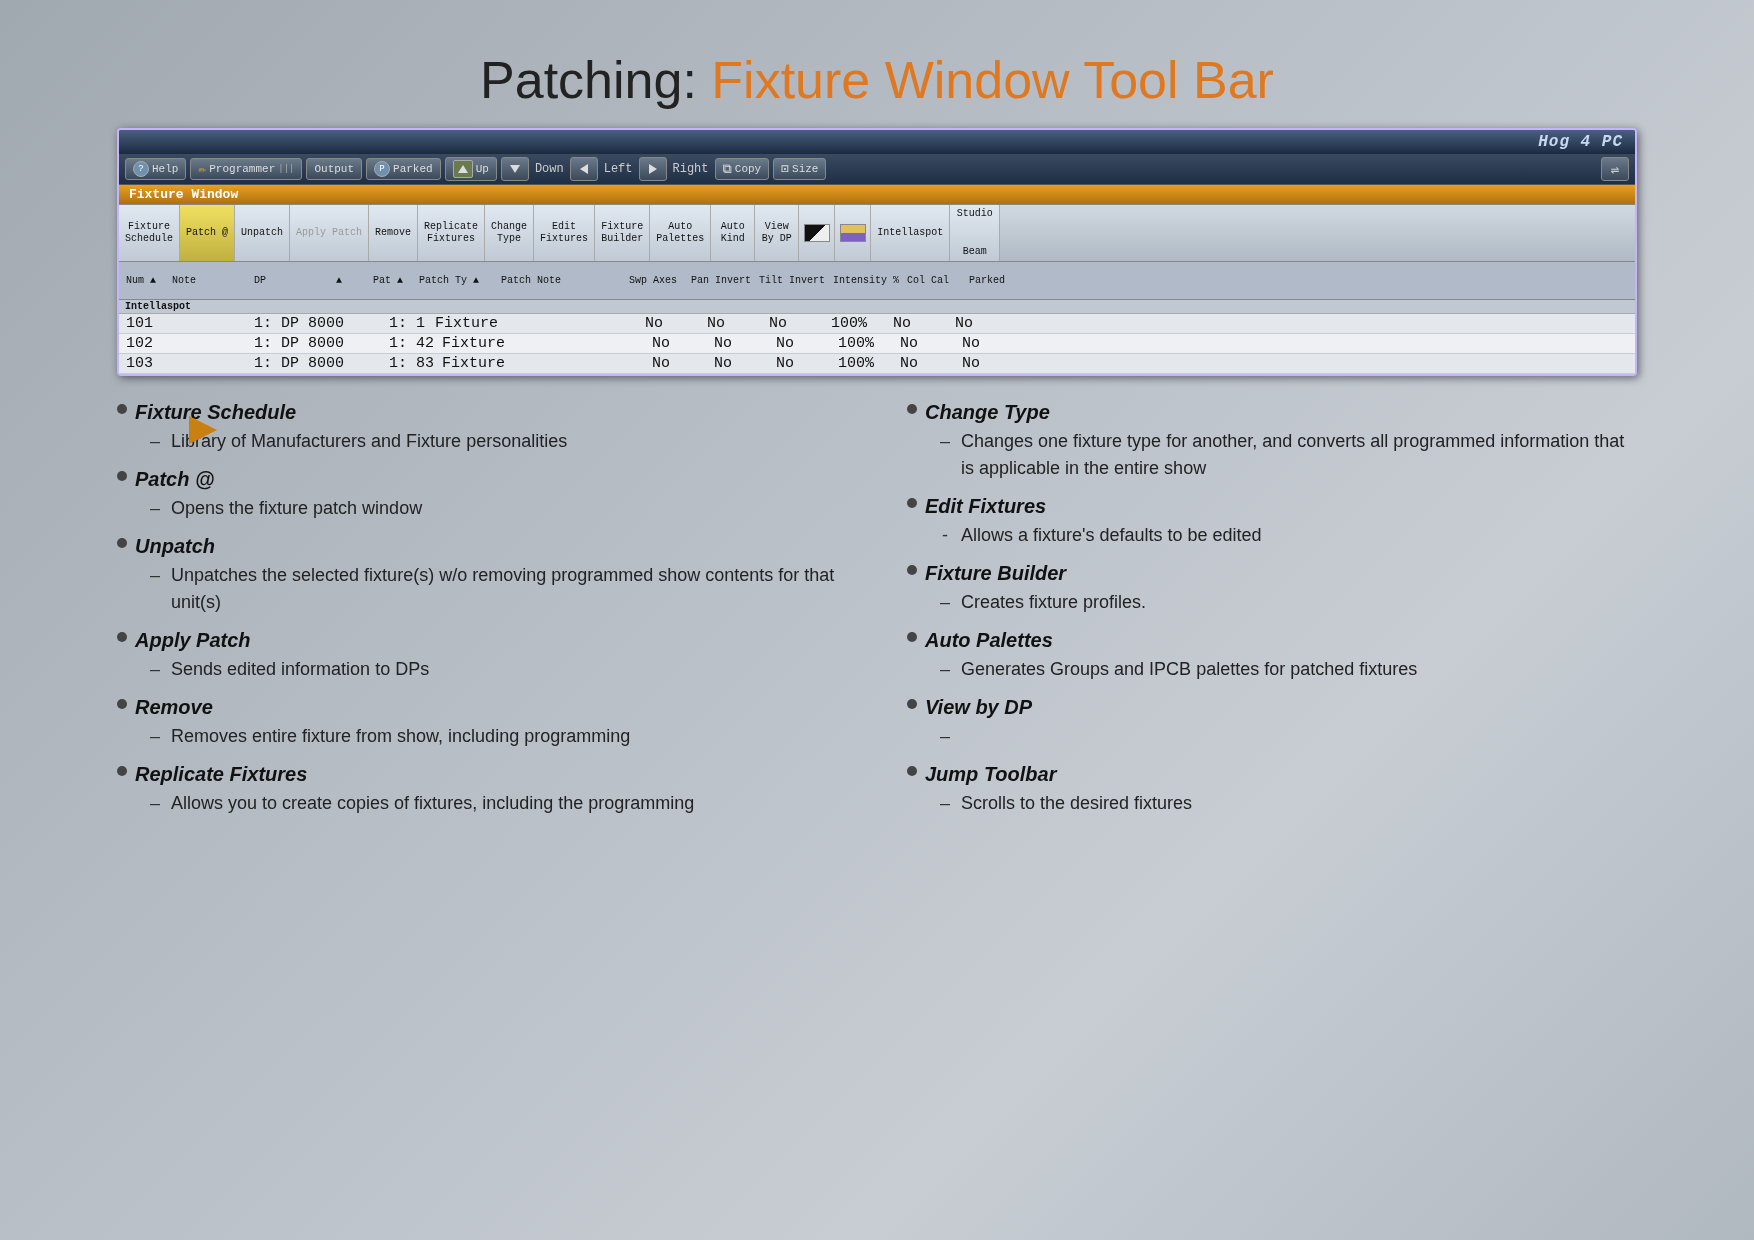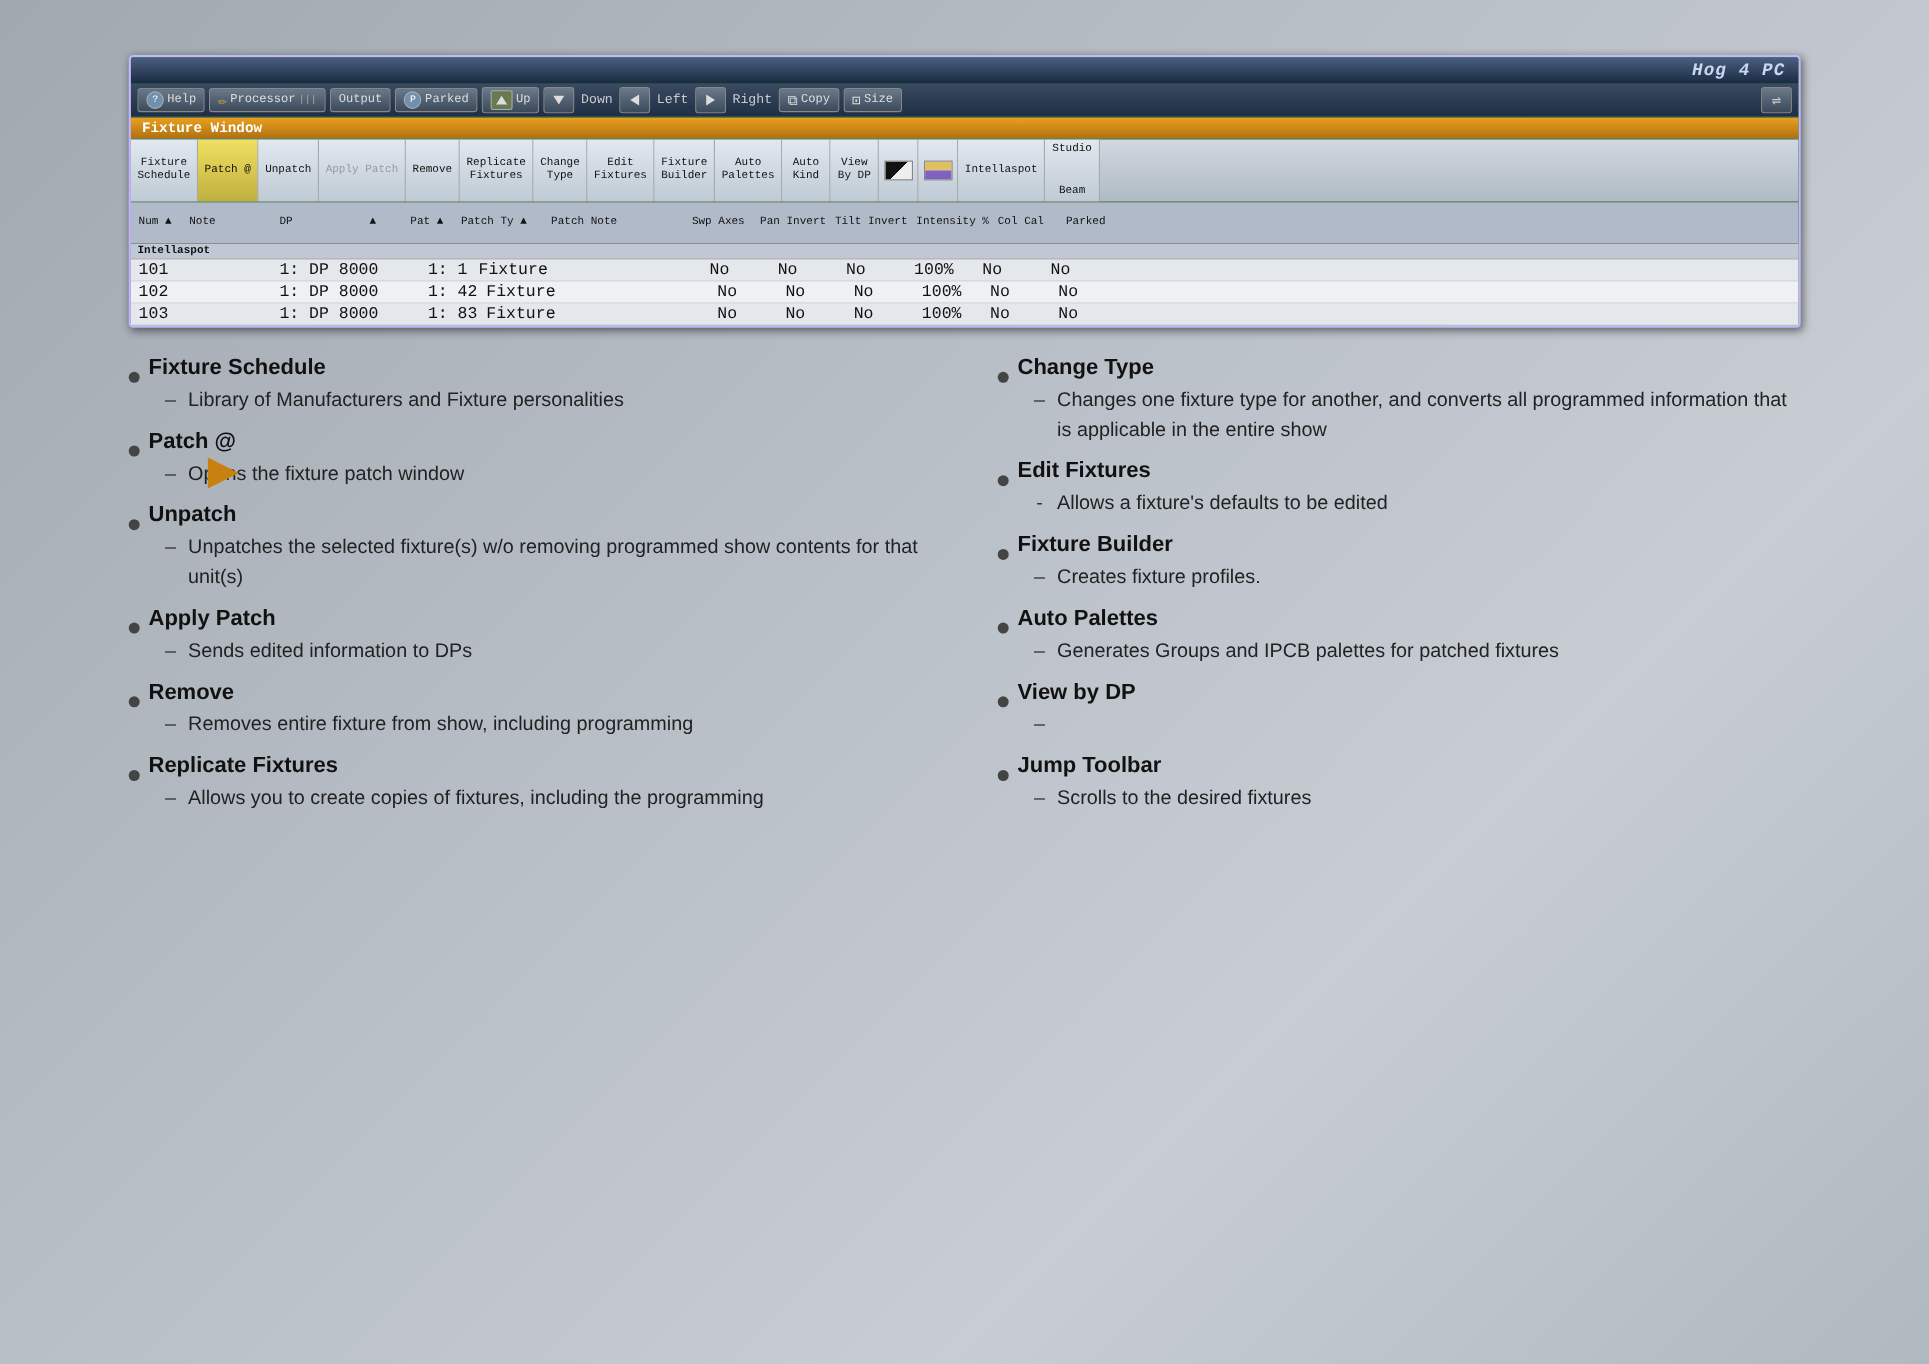--- a/index.html
+++ b/index.html
@@ -172,23 +172,24 @@
       gap: 60px;
     }
     .col-left, .col-right {
       flex: 1;
     }
     .bullet-section {
       margin-bottom: 10px;
     }
     .bullet-main {
       display: flex;
-      align-items: flex-end;
+      align-items: flex-start;
       gap: 8px;
       margin-bottom: 2px;
+      font-style: italic;
     }
     .bullet-dot {
       width: 10px; height: 10px;
       background: #444;
       border-radius: 50%;
       margin-top: 6px;
       flex-shrink: 0;
     }
     .bullet-main-text {
       font-size: 20px;
@@ -215,35 +216,39 @@
       font-size: 18px;
       color: #222;
       line-height: 1.5;
     }
   </style>
 </head>
 <body>
 
 <div class="slide-container" style="position:relative;">
 
+  <h1 class="slide-title">
+    <span class="dark">Patching:</span>
+    <span class="orange">Fixture Window Tool Bar</span>
+  </h1>
 
   <div class="hog-window">
 
     <div class="hog-titlebar">Hog 4 PC</div>
 
     <div class="hog-toolbar">
 
       <div class="hog-btn">
         <div class="icon-circle">?</div>
         <span>Help</span>
       </div>
 
       <div class="hog-btn">
         <span style="color:#d0a030;font-size:13px;">✏</span>
-        <span>Processor</span>
+        <span>Programmer</span>
         <span style="font-size:9px;color:#aaa;">|||</span>
       </div>
 
       <div class="hog-btn">
         <span>Output</span>
       </div>
 
       <div class="hog-btn">
         <div class="icon-circle">P</div>
         <span>Parked</span>

